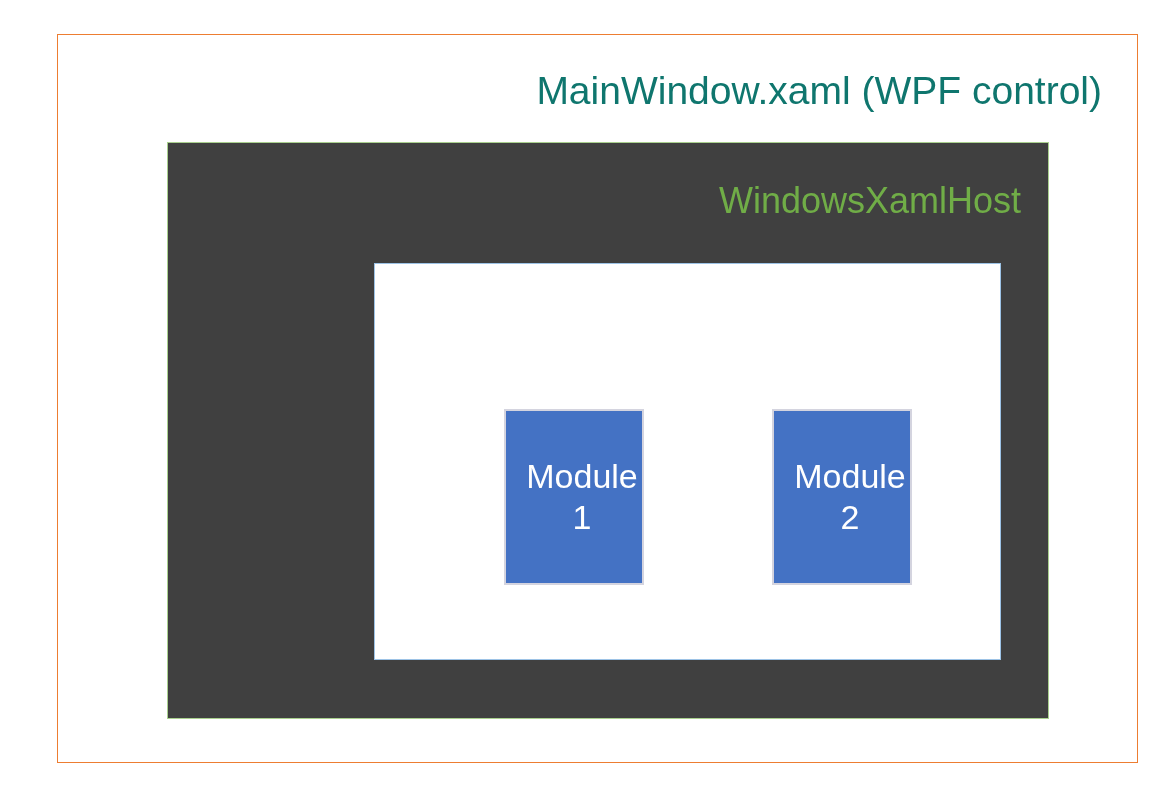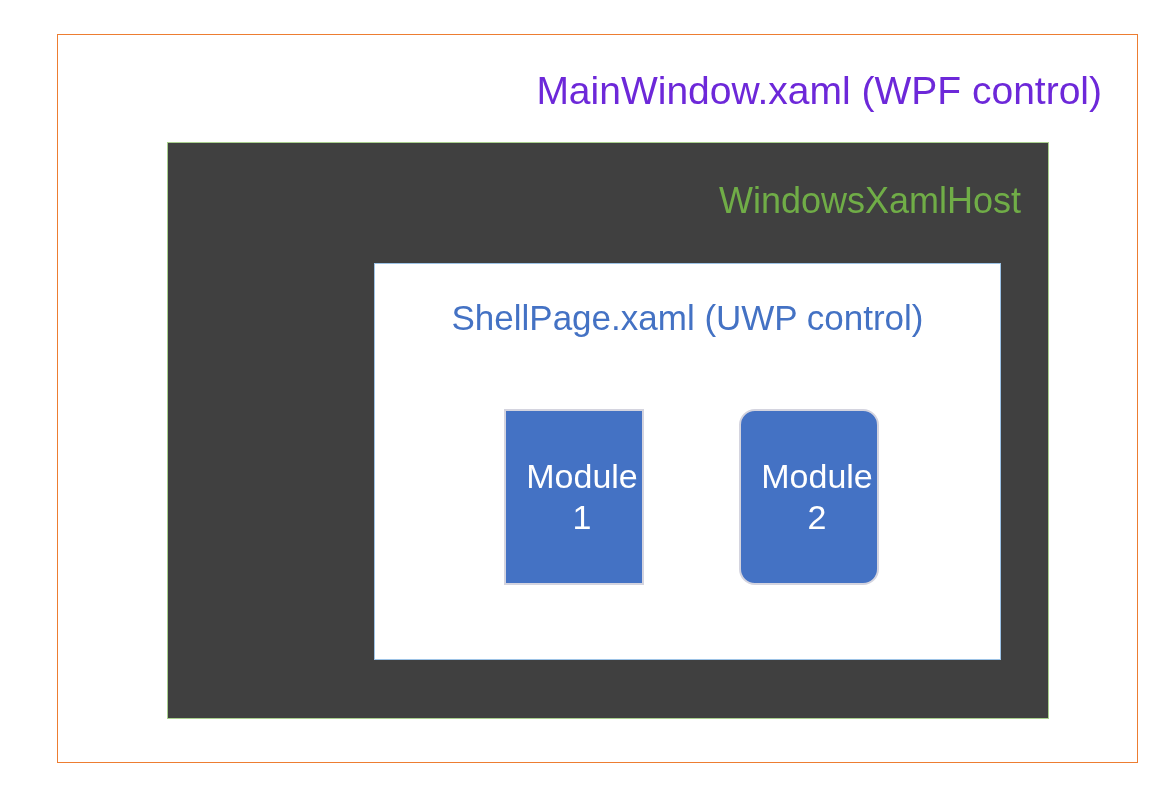--- a/index.html
+++ b/index.html
@@ -62,21 +62,21 @@
   .layer-label {
     position: absolute;
     white-space: nowrap;
     line-height: 1.1;
   }
 
   .label-outer {
     right: 35px;
     top: 35px;
     font-size: 39px;
-    color: #6d28d9;
+    color: #0f766e;
   }
 
   .label-middle {
     right: 27px;
     top: 38px;
     font-size: 36px;
     color: #70AD47;
   }
 
   .label-inner {
@@ -104,21 +104,21 @@
     height: 176px;
     box-sizing: border-box;
     background: #4472C4;
     border: 2px solid #D4D4DF;
     display: flex;
     align-items: center;
     justify-content: flex-end;
   }
 
   .module-box.module-1 { left: 129px; }
-  .module-box.module-2 { left: 364px; border-radius: 16px; }
+  .module-box.module-2 { left: 397px; }
 
   .module-label {
     color: #ffffff;
     font-size: 34px;
     line-height: 1.22;
     text-align: center;
     max-width: 120px;
     word-wrap: break-word;
   }
 </style>
@@ -130,21 +130,20 @@
   <div class="layer-outer">
 
     <div class="layer-label label-outer">MainWindow.xaml (WPF control)</div>
 
     <div class="layer-middle">
 
       <div class="layer-label label-middle">WindowsXamlHost</div>
 
       <div class="layer-inner">
 
-        <div class="layer-label label-inner">ShellPage.xaml (UWP control)</div>
 
         <div class="module-row">
 
           <div class="module-box module-1">
             <span class="module-label">Module 1</span>
           </div>
 
           <div class="module-box module-2">
             <span class="module-label">Module 2</span>
           </div>

